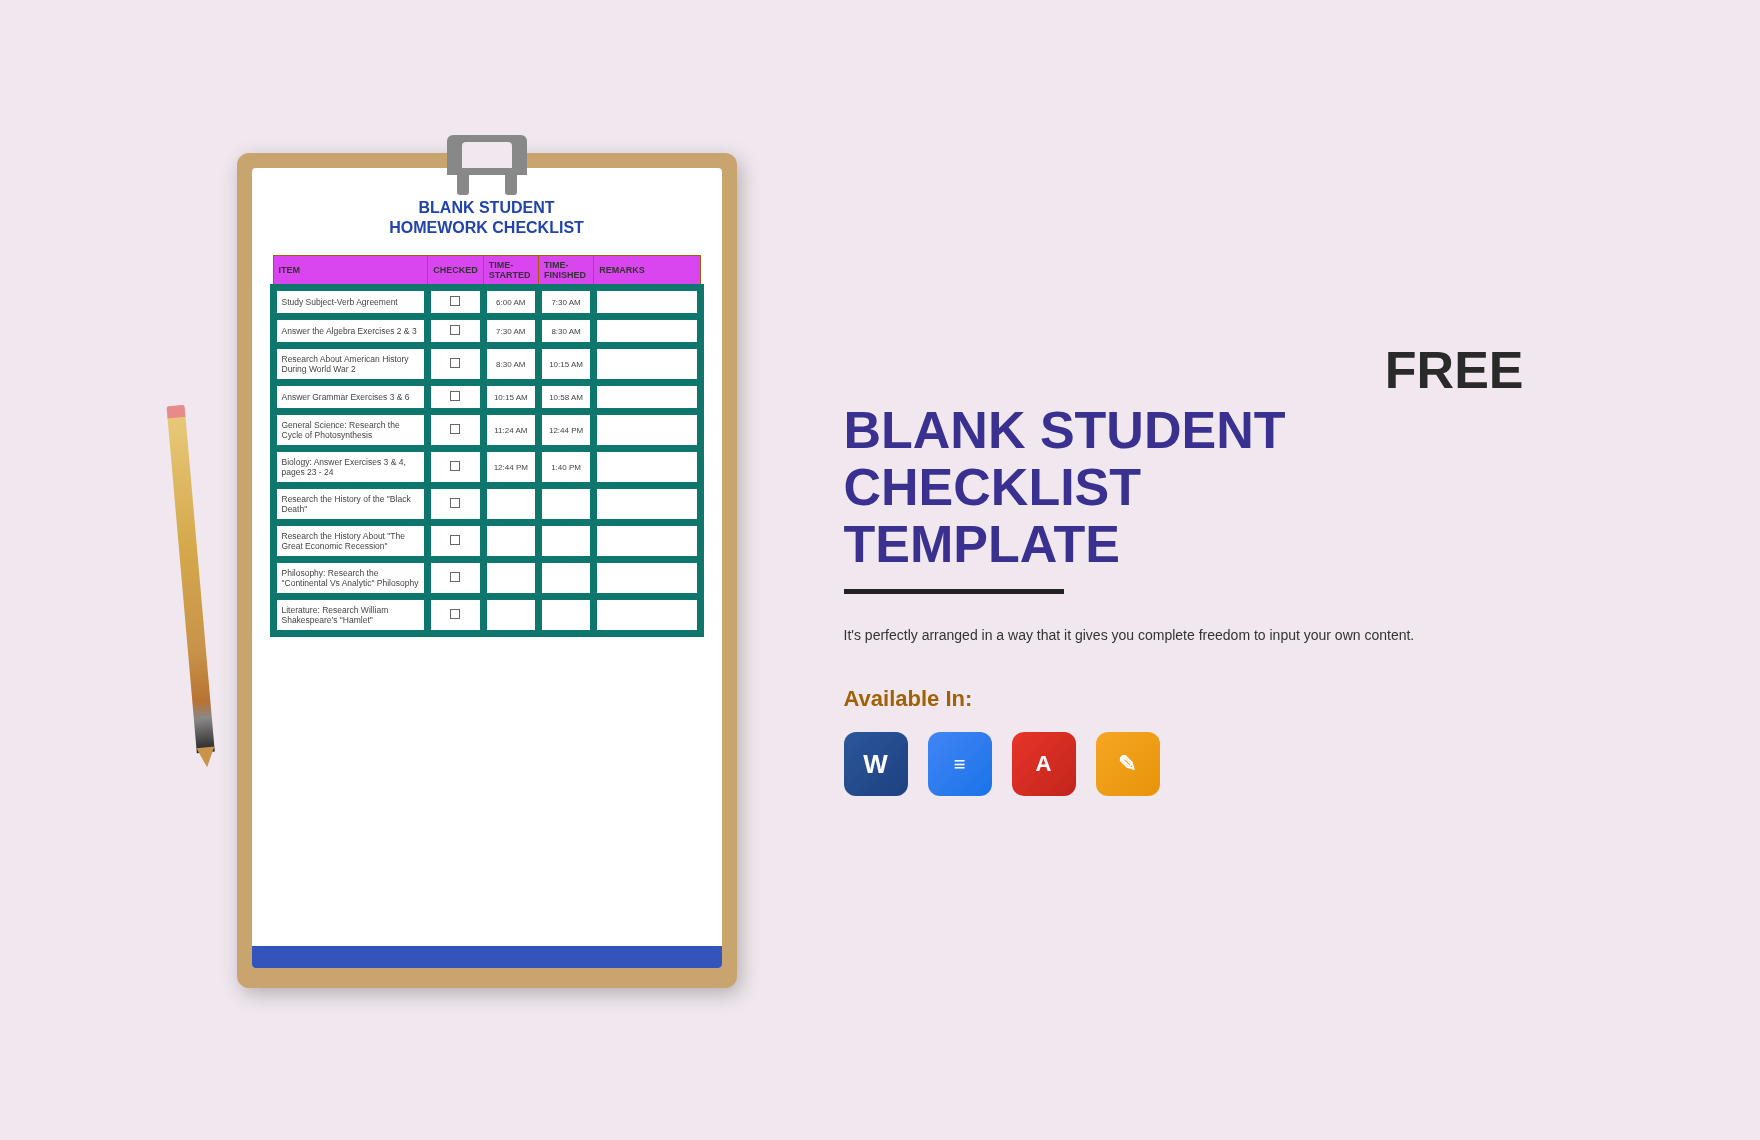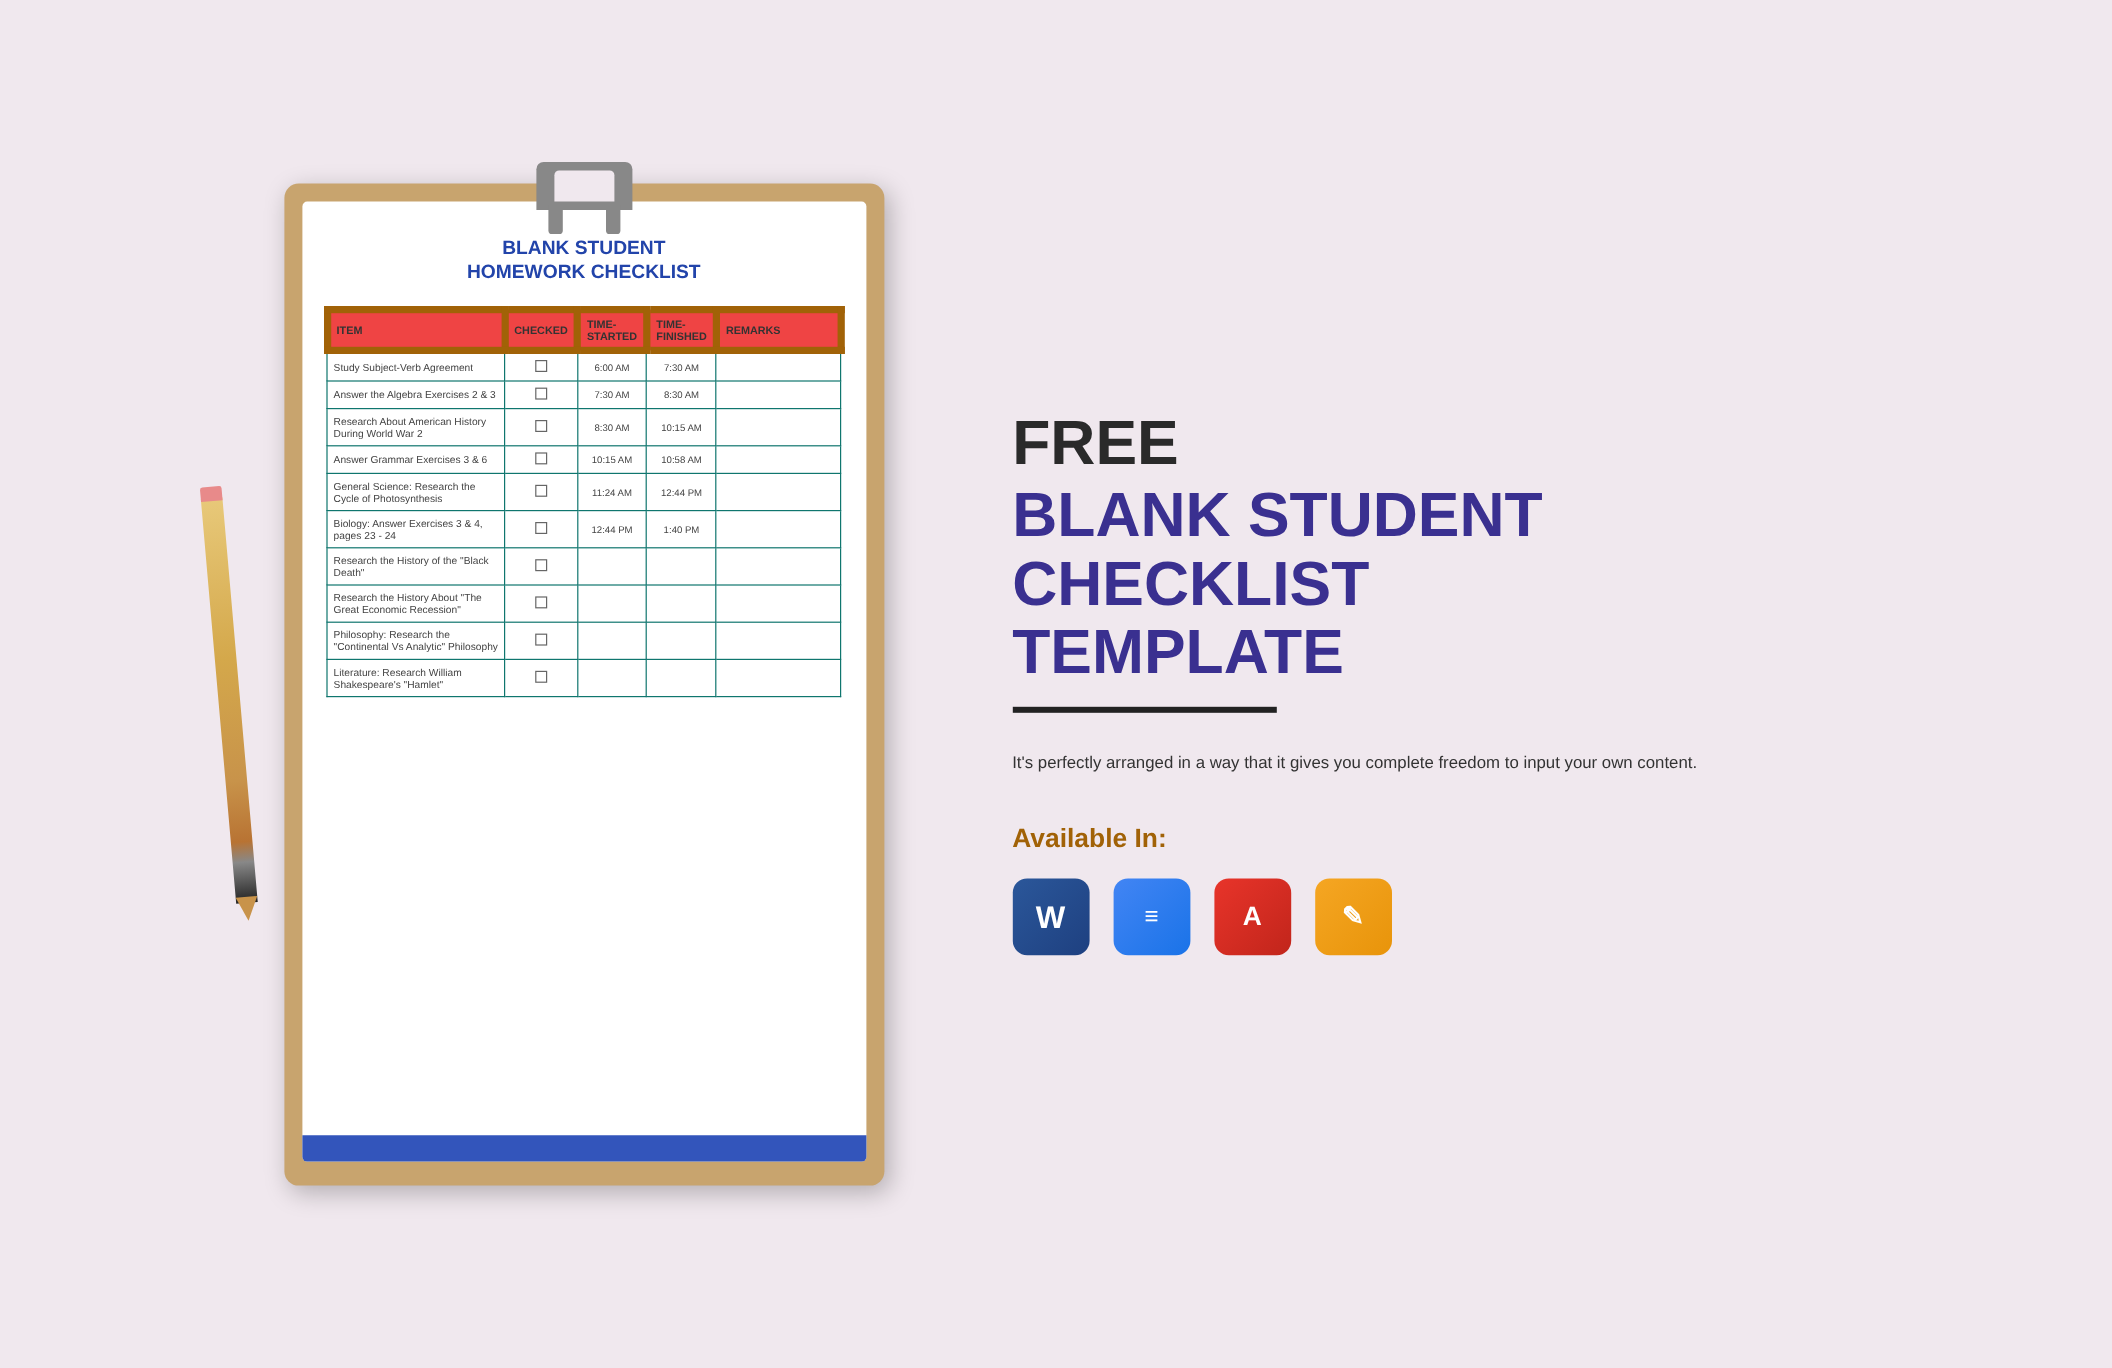--- a/index.html
+++ b/index.html
@@ -121,30 +121,30 @@
       margin-bottom: 16px;
       line-height: 1.3;
       margin-top: 10px;
     }
     .checklist-table {
       width: 100%;
       border-collapse: collapse;
       font-size: 9px;
     }
     .checklist-table th {
-      background: #ef4444;
-      border: 6px solid #a16207;
+      background: #d946ef;
+      border: 1px solid #a16207;
       padding: 4px 5px;
       text-align: left;
       font-weight: bold;
       font-size: 9px;
       color: #333;
     }
     .checklist-table td {
-      border: 1px solid #0f766e;
+      border: 7px solid #0f766e;
       padding: 5px 5px;
       vertical-align: middle;
       font-size: 8.5px;
       color: #444;
     }
     .checklist-table td.item-col {
       width: 38%;
     }
     .checklist-table td.check-col {
       width: 10%;
@@ -180,20 +180,21 @@
       flex: 1;
       max-width: 700px;
       padding-left: 20px;
     }
     .right-free {
       font-size: 52px;
       font-weight: 900;
       color: #2a2a2a;
       line-height: 1;
       margin-bottom: 6px;
+      text-align: right;
     }
     .right-title {
       font-size: 52px;
       font-weight: 900;
       color: #3a3090;
       line-height: 1.1;
       margin-bottom: 16px;
     }
     .right-divider {
       width: 220px;

